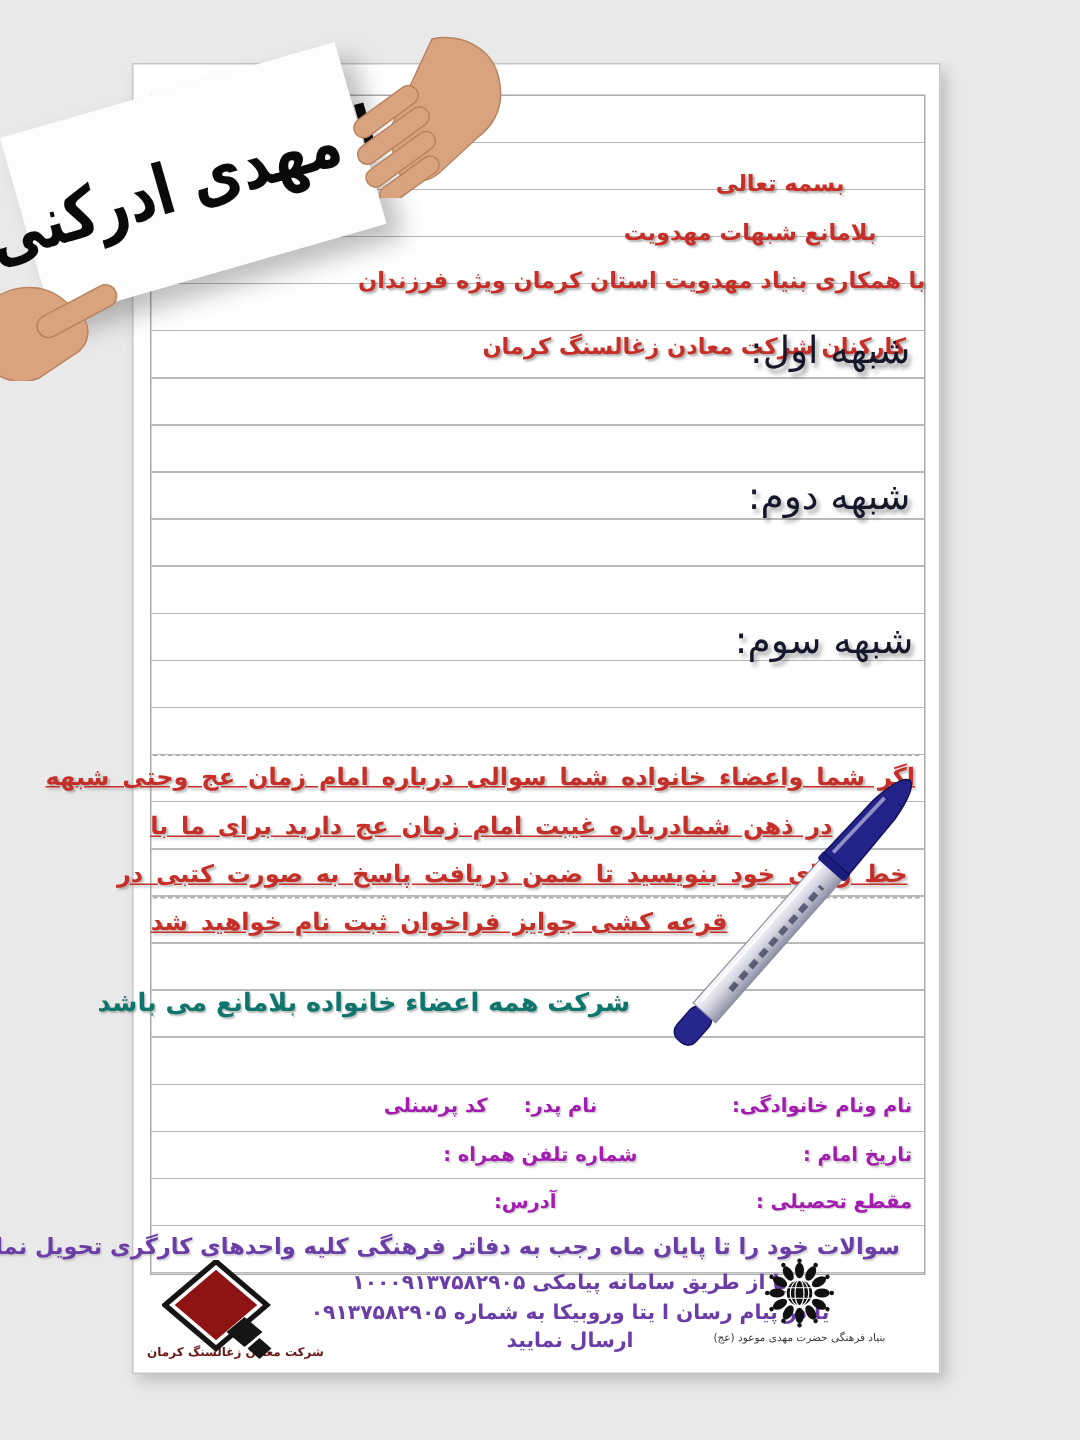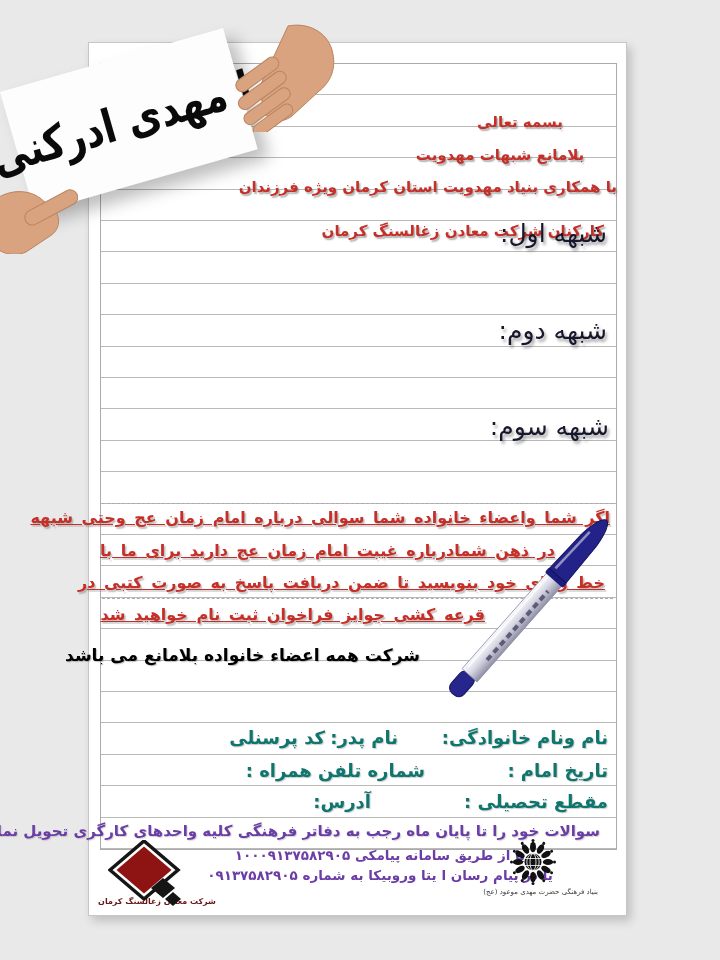--- a/index.html
+++ b/index.html
@@ -35,42 +35,43 @@
   .doubt{
     color:#17172c;font-weight:normal;font-size:25px;line-height:30px;
     text-shadow:2px 3px 3px rgba(60,60,60,0.45);
   }
   .redpar{
     color:#c62f28;font-weight:bold;font-size:16px;word-spacing:3px;
     text-shadow:1.5px 1.5px 1.5px rgba(120,120,120,0.5);
     text-decoration:underline;
   }
   .purple-strong{
-    color:#000000;font-weight:bold;font-size:17px;
+    color:#0f766e;font-weight:bold;font-size:17px;
     text-shadow:1px 1px 1px rgba(130,130,130,0.5);
+    margin-top:14px;
   }
   .formlbl{
-    color:#0f766e;font-weight:bold;font-size:18px;
+    color:#a21caf;font-weight:bold;font-size:13px;
     text-shadow:1px 1px 1px rgba(140,140,140,0.45);
   }
   .footnote{
     color:#6b3da6;font-weight:bold;font-size:14.5px;
     text-shadow:1px 1px 1px rgba(150,150,150,0.4);
   }
   .sms{
     left:200px;top:846px;width:360px;text-align:center;
     color:#6b3da6;font-weight:bold;font-size:13.5px;line-height:19.5px;
     direction:rtl;
   }
   .caption-left{
     left:96px;top:897px;width:122px;text-align:center;
     font-size:8px;font-weight:bold;color:#6b1516;direction:rtl;
   }
   .caption-right{
-    left:468px;top:888px;width:130px;text-align:right;
+    left:468px;top:888px;width:130px;text-align:center;
     font-size:7px;color:#3a3a3a;direction:rtl;
   }
   
   .card{
     left:0px;top:92px;width:232px;height:126px;background:#fdfdfd;
     transform:rotate(-16deg);transform-origin:0 0;
     box-shadow:9px 12px 16px rgba(0,0,0,0.25);
     display:flex;align-items:center;justify-content:center;
     z-index:6;
   }
@@ -112,20 +113,21 @@
 <div class="row formlbl" style="top:760px;right:112px">تاریخ امام :</div>
 <div class="row formlbl" style="top:760px;right:295px">شماره تلفن همراه :</div>
 <div class="row formlbl" style="top:791px;right:112px">مقطع تحصیلی  :</div>
 <div class="row formlbl" style="top:791px;right:349px">آدرس:</div>
 
 <div class="row center footnote" style="top:820px;left:108px;width:492px;font-size:15px">سوالات خود را تا پایان ماه رجب به دفاتر فرهنگی کلیه واحدهای کارگری تحویل نمایید</div>
 
 <div class="abs sms">
   <div>یا از طریق سامانه پیامکی ۱۰۰۰۹۱۳۷۵۸۲۹۰۵</div>
   <div>یا در پیام رسان ا یتا وروبیکا به شماره ۰۹۱۳۷۵۸۲۹۰۵</div>
+  <div>ارسال نمایید</div>
 </div>
 
 <svg class="abs logo" style="left:108px;top:840px" width="80" height="68" viewBox="0 0 80 68">
   <polygon points="36,1 70,30 36,59 2,30" fill="#ffffff" stroke="#151515" stroke-width="3.5"></polygon>
   <polygon points="36,6.5 63.5,30 36,53.5 8.5,30" fill="#8e1414"></polygon>
   <polygon points="55,38 67,48 55,58 43,48" fill="#151515"></polygon>
   <polygon points="65,52 73,59 65,66 57,59" fill="#151515"></polygon>
 </svg>
 <div class="abs caption-left">شرکت معادن زغالسنگ کرمان</div>
 

